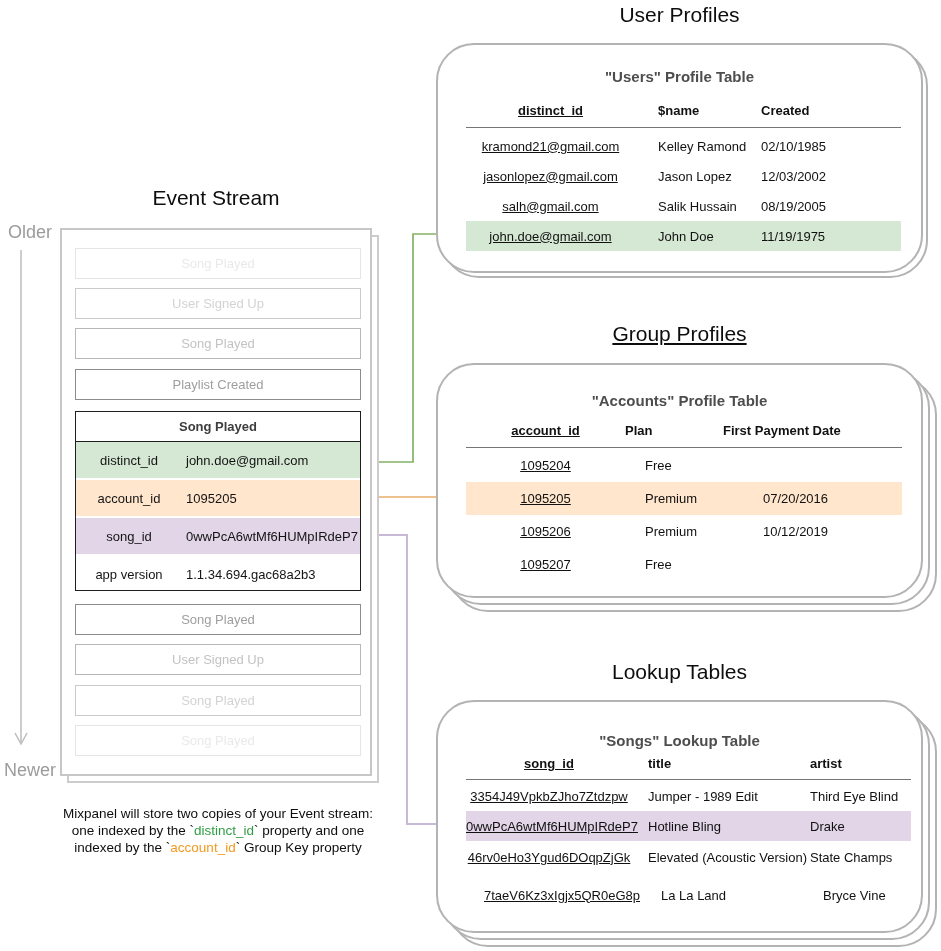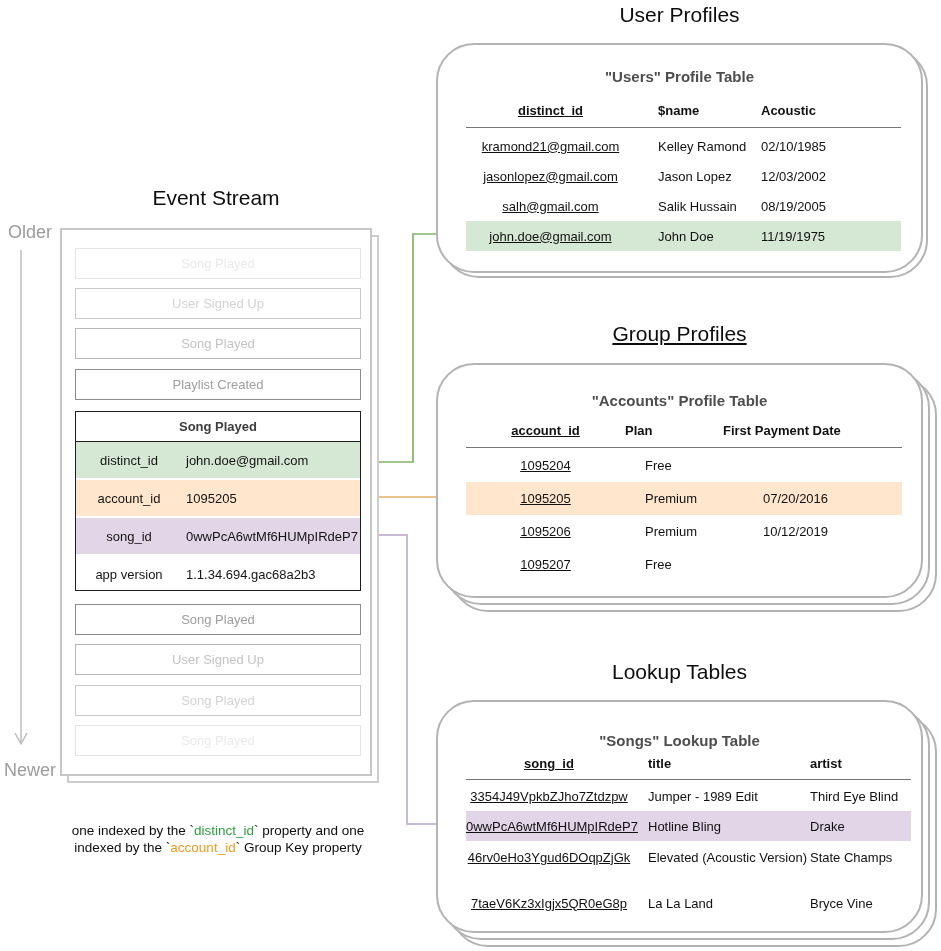--- a/index.html
+++ b/index.html
@@ -123,35 +123,35 @@
       </div>
     </div>
 
     <div class="ev o5" style="top:374px;">Song Played</div>
     <div class="ev o6" style="top:414px;">User Signed Up</div>
     <div class="ev o7" style="top:455px;">Song Played</div>
     <div class="ev o8" style="top:495px;">Song Played</div>
   </div>
 
   <div class="caption">
-    <br>
+    <span>Mixpanel will store two copies of your Event stream:</span><br>
     <span>one indexed by the `</span><span style="color:#2f9e44;">distinct_id</span><span>` property and one</span><br>
     <span>indexed by the `</span><span style="color:#f5991d;">account_id</span><span>` Group Key property</span>
   </div>
 
   <div class="section-title" style="left:436px; top:3px; width:487px;">User Profiles</div>
   <div class="card-layer" style="left:441px; top:48px; width:487px; height:230px;"></div>
   <div class="card" style="left:436px; top:43px; width:487px; height:230px;"></div>
   <div class="card-title" style="left:436px; top:68px; width:487px;">"Users" Profile Table</div>
 
   <div class="tbl" style="left:466px; top:103px;">
     <div class="thead users-grid">
       <span class="th-id">distinct_id</span>
       <span>$name</span>
-      <span>Acoustic</span>
+      <span>Created</span>
     </div>
     <div class="rule" style="left:0; top:24px; width:435px;"></div>
     <div class="trow users-grid users-row" style="top:28px;">
       <span class="cell-id">kramond21@gmail.com</span>
       <span>Kelley Ramond</span>
       <span>02/10/1985</span>
     </div>
     <div class="trow users-grid users-row" style="top:58px;">
       <span class="cell-id">jasonlopez@gmail.com</span>
       <span>Jason Lopez</span>
@@ -225,20 +225,20 @@
     <div class="trow songs-grid songs-row hl-purple" style="top:55px;">
       <span class="cell-id">0wwPcA6wtMf6HUMpIRdeP7</span>
       <span>Hotline Bling</span>
       <span>Drake</span>
     </div>
     <div class="trow songs-grid songs-row" style="top:86px;">
       <span class="cell-id">46rv0eHo3Ygud6DOqpZjGk</span>
       <span>Elevated (Acoustic Version)</span>
       <span>State Champs</span>
     </div>
-    <div class="trow songs-grid songs-row" style="top:132px;">
+    <div class="trow songs-grid songs-row" style="top:124px;margin-left:13px;">
       <span class="cell-id">7taeV6Kz3xIgjx5QR0eG8p</span>
       <span>La La Land</span>
       <span>Bryce Vine</span>
     </div>
   </div>
 
 </div>
 
 </body></html>

